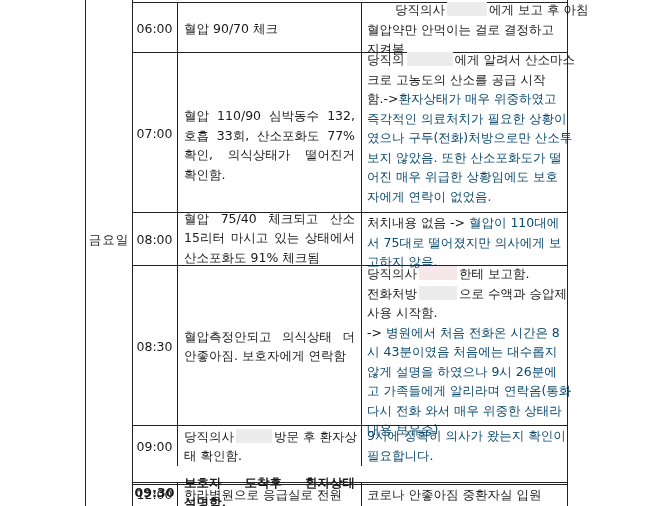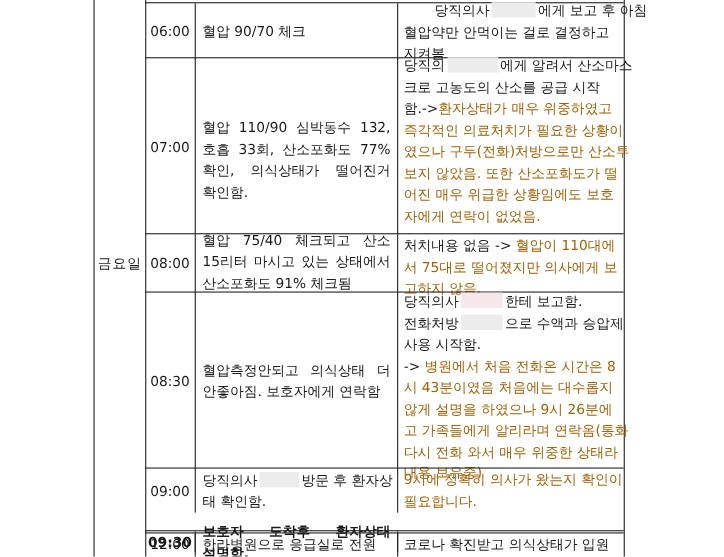--- a/index.html
+++ b/index.html
@@ -82,21 +82,21 @@
     width: 205px;
     padding: 0 5px 0 5px;
   }
   .txt {
     line-height: 19.5px;
     text-align: justify;
     text-align-last: left;
     word-break: keep-all;
     overflow-wrap: break-word;
   }
-  .red { color: #a16207; }
+  .red { color: #0c4a6e; }
   .blur {
     display: inline-block;
     width: 40px;
     height: 14px;
     background: #ececec;
     vertical-align: -2px;
     margin: 0 2px;
   }
   .blur.pink { background: #f6e8ea; }
   .line { display: block; white-space: nowrap; }
@@ -221,19 +221,19 @@
 
     <div class="row" style="top:485px; height:30px;">
       <div class="cell c-time" style="align-items:flex-start; padding-top:2px;">
         <span>12:00</span>
       </div>
       <div class="cell c-desc" style="align-items:flex-start;">
         <div class="txt">한라병원으로 응급실로 전원</div>
       </div>
       <div class="cell c-note">
         <div class="txt">
-          <span class="line">코로나 확진받고 의식상태가 입원</span>
+          <span class="line">코로나 안좋아짐 중환자실 입원</span>
         </div>
       </div>
     </div>
 
   </div>
 </div>
 
 </body></html>

